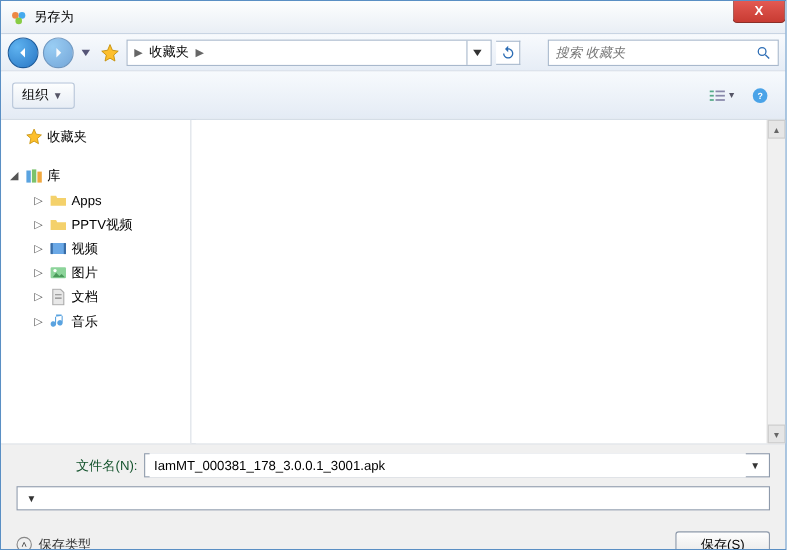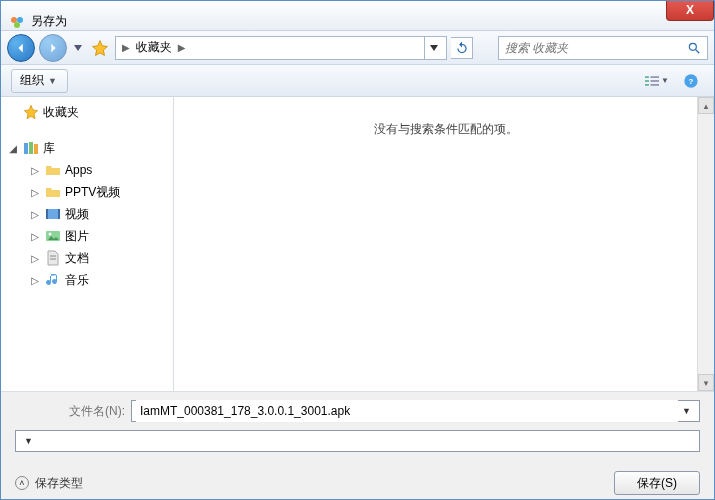--- a/index.html
+++ b/index.html
@@ -1,18 +1,18 @@
 <!DOCTYPE html>
 <html><head>
 <meta charset="utf-8">
 <style>
 * { box-sizing: border-box; margin: 0; padding: 0; font-family: "Microsoft YaHei", "Segoe UI", Tahoma, sans-serif; font-size: 12px; }
 body { background: #fff; width: 715px; height: 500px; overflow: hidden; border: 1px solid #5a8fc4; }
 
-.titlebar { height: 30px; background: linear-gradient(#fdfefe, #e9eef5); display: flex; align-items: flex-end; padding: 0 0 0 8px; border-bottom: 1px solid #c8d4e3; position: relative; }
+.titlebar { height: 30px; background: linear-gradient(#fdfefe, #e9eef5); display: flex; align-items: center; padding: 0 0 0 8px; border-bottom: 1px solid #c8d4e3; position: relative; }
 .titlebar .app-icon { width: 16px; height: 16px; margin-right: 6px; }
 .titlebar .title { color: #000; }
 .close-btn { position: absolute; right: 0; top: -1px; width: 48px; height: 21px; background: linear-gradient(#e45b54,#c83b32); border: 1px solid #8b2e27; border-top: none; border-radius: 0 0 4px 4px; display:flex; align-items:center; justify-content:center; color:#fff; font-weight:bold; cursor:pointer; }
 
 .navbar { height: 34px; background: linear-gradient(#f8fafd,#e6edf6); display:flex; align-items:center; padding: 3px 6px; border-bottom: 1px solid #cdd6e2; gap:4px; }
 .nav-btn { width:28px; height:28px; border-radius:50%; background: radial-gradient(circle at 30% 30%, #5fb3f0, #2876c4); border:1px solid #1d5b9a; display:flex; align-items:center; justify-content:center; color:#fff; cursor:pointer; }
 .nav-btn.disabled { opacity:0.6; }
 .nav-btn svg { width:14px; height:14px; fill:#fff; }
 .nav-dd { width:14px; height:20px; display:flex; align-items:center; justify-content:center; cursor:pointer; }
 .star { width:22px; height:22px; display:flex; align-items:center; justify-content:center; }
@@ -20,21 +20,21 @@
 .address { flex:1; height:24px; background:#fff; border:1px solid #a8b8cc; display:flex; align-items:center; padding:0 4px; }
 .address .crumb { display:flex; align-items:center; gap:4px; cursor:pointer; padding:2px 4px; }
 .address .sep { color:#666; margin:0 2px; font-size:10px; }
 .address .filler { flex:1; }
 .addr-dd { width:18px; height:22px; border-left:1px solid #a8b8cc; display:flex; align-items:center; justify-content:center; cursor:pointer; }
 .refresh { width:22px; height:22px; border:1px solid #a8b8cc; border-left:none; display:flex; align-items:center; justify-content:center; background:#fff; cursor:pointer; }
 .searchbox { width:210px; height:24px; background:#fff; border:1px solid #a8b8cc; display:flex; align-items:center; padding:0 6px; margin-left:21px; }
 .searchbox input { flex:1; border:none; outline:none; color:#888; font-style:italic; background:transparent; }
 .searchbox .sicon { color:#2b6cb4; cursor:pointer; }
 
-.toolbar { height:32px; background: linear-gradient(#f7fafd,#e4ebf5); border-bottom:1px solid #cdd6e2; display:flex; align-items:center; padding:0 10px; gap:8px; }
+.toolbar { height:44px; background: linear-gradient(#f7fafd,#e4ebf5); border-bottom:1px solid #cdd6e2; display:flex; align-items:center; padding:0 10px; gap:8px; }
 .org-btn { height:24px; padding:0 10px 0 8px; border:1px solid #b8c6d9; border-radius:3px; background:linear-gradient(#fdfefe,#e7edf5); display:flex; align-items:center; gap:4px; cursor:pointer; }
 .org-btn .dd { font-size:9px; color:#556; }
 .toolbar .spacer { flex:1; }
 .tb-icon { width:26px; height:22px; border:1px solid transparent; border-radius:2px; display:flex; align-items:center; justify-content:center; cursor:pointer; }
 
 .mainarea { display:flex; height: calc(500px - 30px - 34px - 32px - 110px); }
 .sidebar { width:173px; border-right:1px solid #d9dee6; background:#fff; overflow:auto; padding:4px 0; position:relative; }
 .tree-item { display:flex; align-items:center; height:22px; padding-left:6px; cursor:pointer; gap:4px; }
 .tree-item .arrow { width:12px; display:inline-flex; justify-content:center; color:#555; font-size:10px; }
 .tree-item.l1 { padding-left:6px; }
@@ -42,21 +42,21 @@
 .tree-item .ticon { width:16px; height:16px; display:flex; align-items:center; justify-content:center; }
 .tree-item .tlabel { white-space:nowrap; }
 .resizer { width:4px; background:transparent; cursor:ew-resize; }
 .content { flex:1; background:#fff; display:flex; align-items:flex-start; justify-content:center; padding-top:24px; color:#444; position:relative; }
 .content .vscroll { position:absolute; right:0; top:0; bottom:0; width:17px; background:#f0f0f0; border-left:1px solid #ddd; }
 .content .vscroll .btn { height:17px; background:#e6e6e6; border:1px solid #ccc; display:flex; align-items:center; justify-content:center; font-size:9px; color:#666; cursor:pointer; }
 .content .vscroll .track { flex:1; }
 
 .bottompanel { height:110px; background:#f0f0f0; border-top:1px solid #d9dee6; padding:8px 14px 6px; display:flex; flex-direction:column; gap:8px; }
 .row { display:flex; align-items:center; gap:6px; }
-.row .lbl { width:110px; text-align:right; color:#737373; }
+.row .lbl { width:110px; text-align:right; color:#14532d; }
 .row .field { flex:1; }
 .row .field input, .row .field .combo { width:100%; height:22px; border:1px solid #8e9aab; padding:0 4px; background:#fff; }
 .combo { display:flex; align-items:center; justify-content:space-between; cursor:pointer; }
 .combo .dd { font-size:9px; color:#333; padding:0 4px; }
 .btnrow { display:flex; align-items:center; margin-top:auto; }
 .hide-folders { display:flex; align-items:center; gap:6px; cursor:pointer; color:#333; }
 .hide-folders .circ { width:14px; height:14px; border:1px solid #888; border-radius:50%; display:flex; align-items:center; justify-content:center; font-size:9px; }
 .btnrow .spacer { flex:1; }
 .dlg-btn { width:86px; height:24px; border:1px solid #8e9aab; background:linear-gradient(#fdfdfd,#e7e7e7); border-radius:3px; cursor:pointer; margin-left:16px; }
 
@@ -234,21 +234,20 @@
           <svg width="16" height="16" viewBox="0 0 16 16">
             <path fill="#5aa3e0" d="M6 2v8.5a2.5 2.5 0 11-1-2V4l7-1v6.5a2.5 2.5 0 11-1-2V2z"></path>
           </svg>
         </span>
       <span class="tlabel">音乐</span>
     </div>
     <div style="height:14px"></div>
   </div>
   <div class="resizer"></div>
   <div class="content">
-    <span>没有与搜索条件匹配的项。</span>
     <div class="vscroll" style="display:flex;flex-direction:column">
       <div class="btn">▴</div>
       <div class="track"></div>
       <div class="btn">▾</div>
     </div>
   </div>
 </div>
 
 <div class="bottompanel">
   <div class="row">

